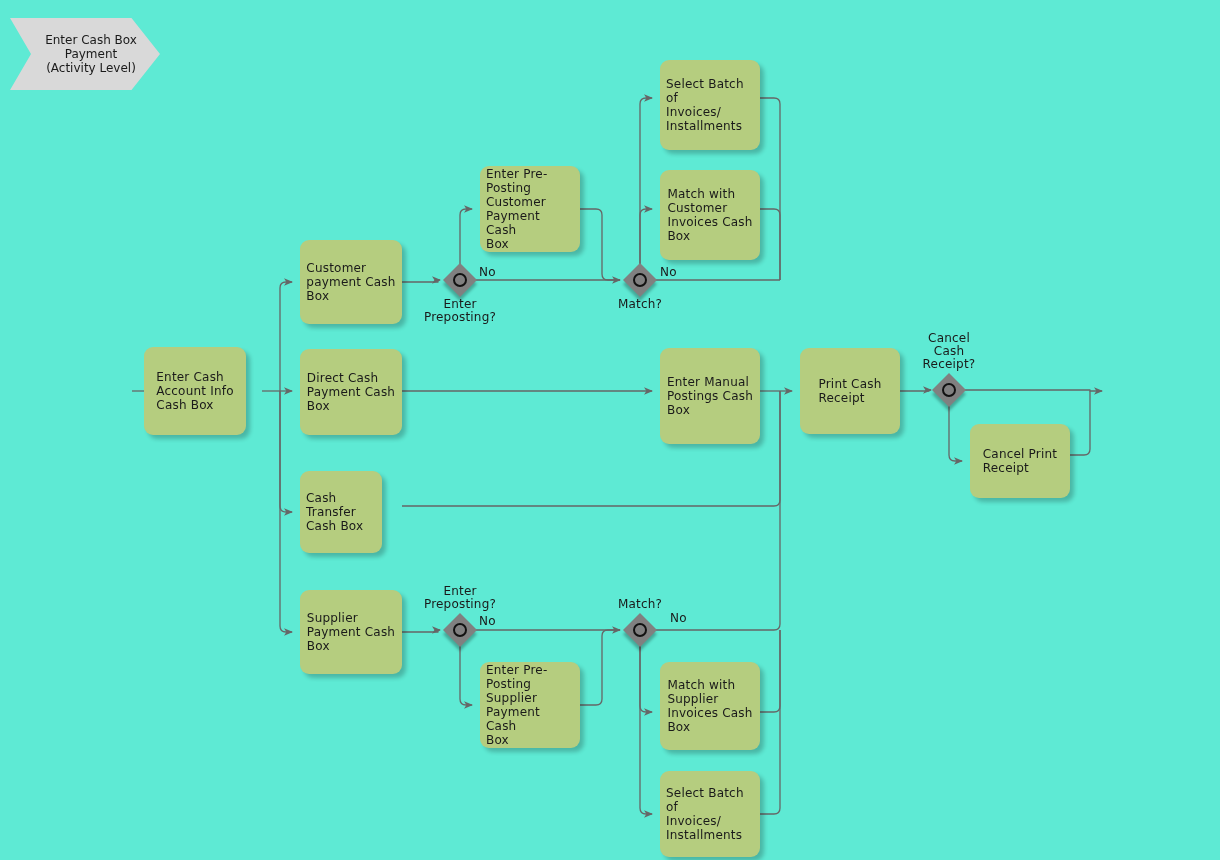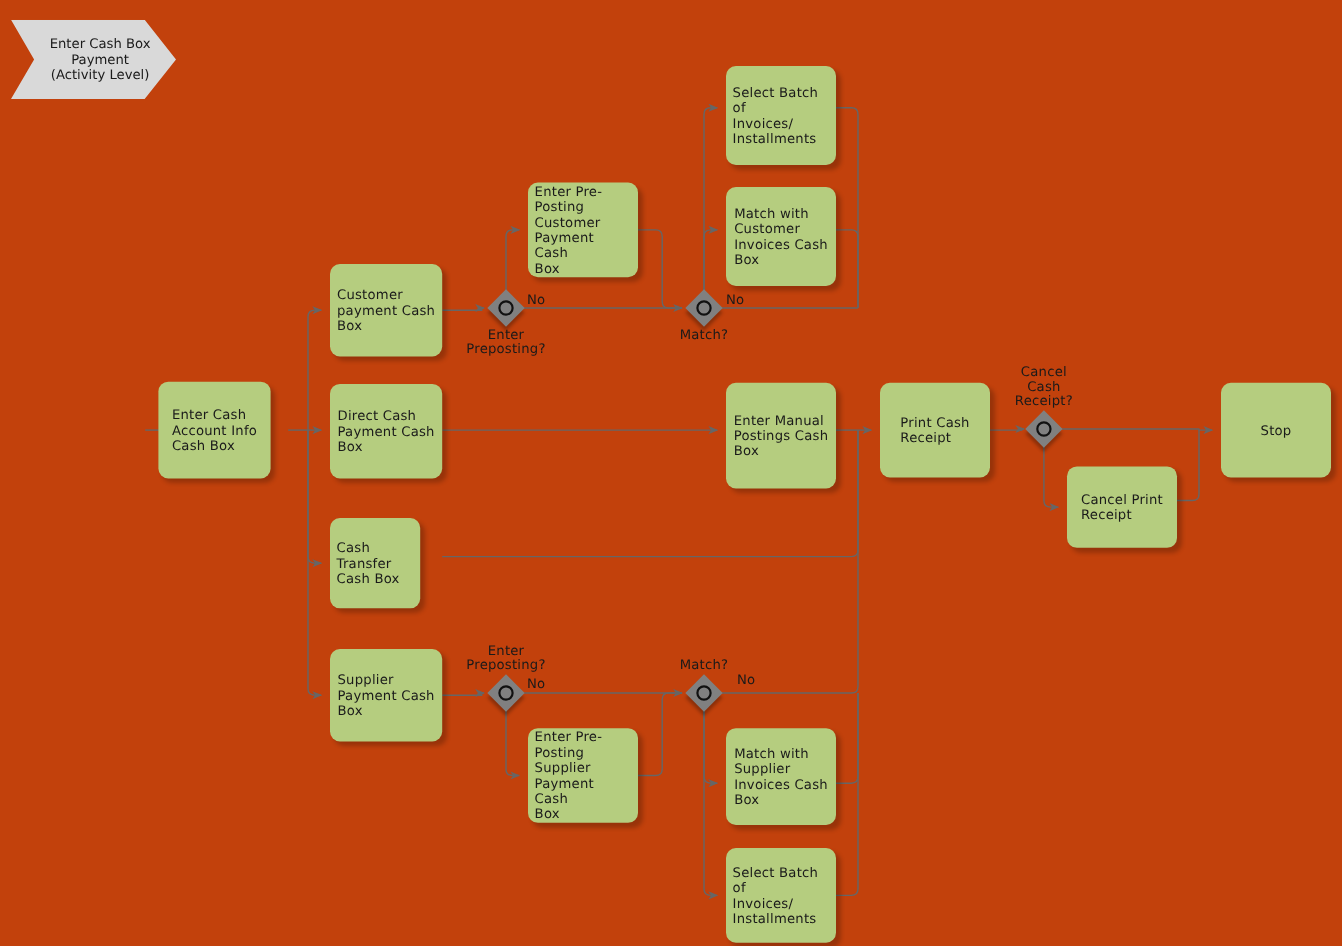--- a/index.html
+++ b/index.html
@@ -8,21 +8,21 @@
     padding: 0;
     background: #ffffff;
   }
   body {
     font-family: "DejaVu Sans", sans-serif;
   }
   #canvas {
     position: relative;
     width: 1220px;
     height: 860px;
-    background: #c2410c;
+    background: #5eead4;
     overflow: hidden;
   }
   #wires {
     position: absolute;
     left: 0; top: 0;
     width: 1220px;
     height: 860px;
     pointer-events: none;
   }
   
@@ -225,21 +225,20 @@
 Supplier
 Invoices Cash
 Box</div>
   <div class="node" id="n-batch-b" style="left: 660px; top: 771px; width: 100px; height: 86px;">Select Batch of
 Invoices/
 Installments</div>
   <div class="node" id="n-print" style="left: 800px; top: 348px; width: 100px; height: 86px;">Print Cash
 Receipt</div>
   <div class="node" id="n-cancel" style="left: 970px; top: 424px; width: 100px; height: 74px;">Cancel Print
 Receipt</div>
-  <div class="node" id="n-stop" style="left: 1110px; top: 348px; width: 100px; height: 86px;">Stop</div>
 
   <div class="gw" id="g-prep-c" style="left: 445px; top: 265px;">
     <div class="dia"></div>
     <div class="ring"></div>
   </div>
   <div class="gw" id="g-match-c" style="left: 625px; top: 265px;">
     <div class="dia"></div>
     <div class="ring"></div>
   </div>
   <div class="gw" id="g-prep-s" style="left: 445px; top: 615px;">

